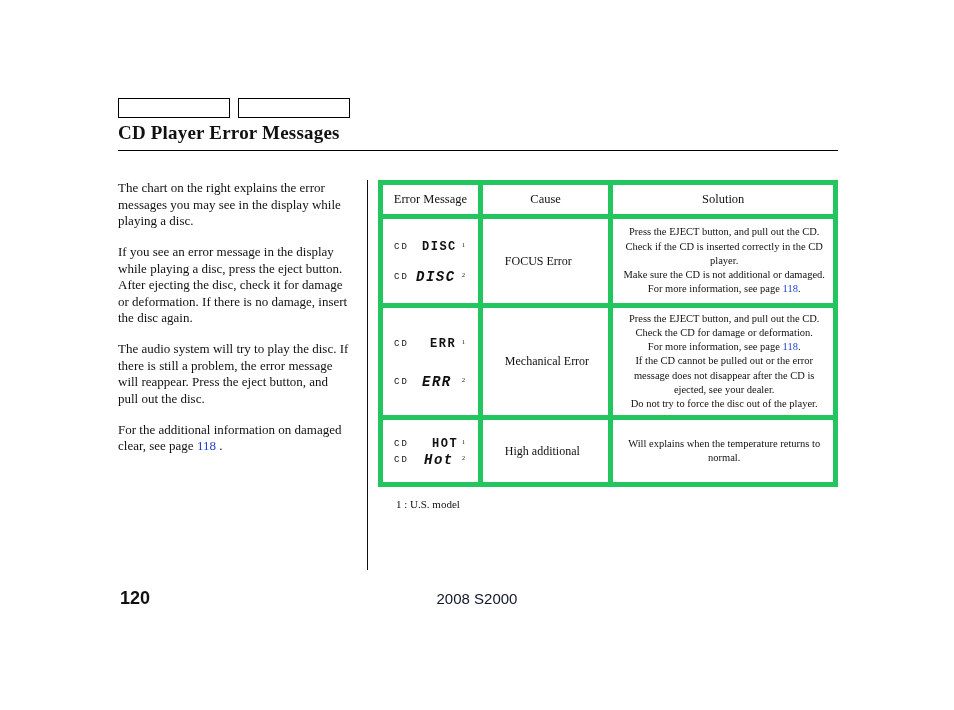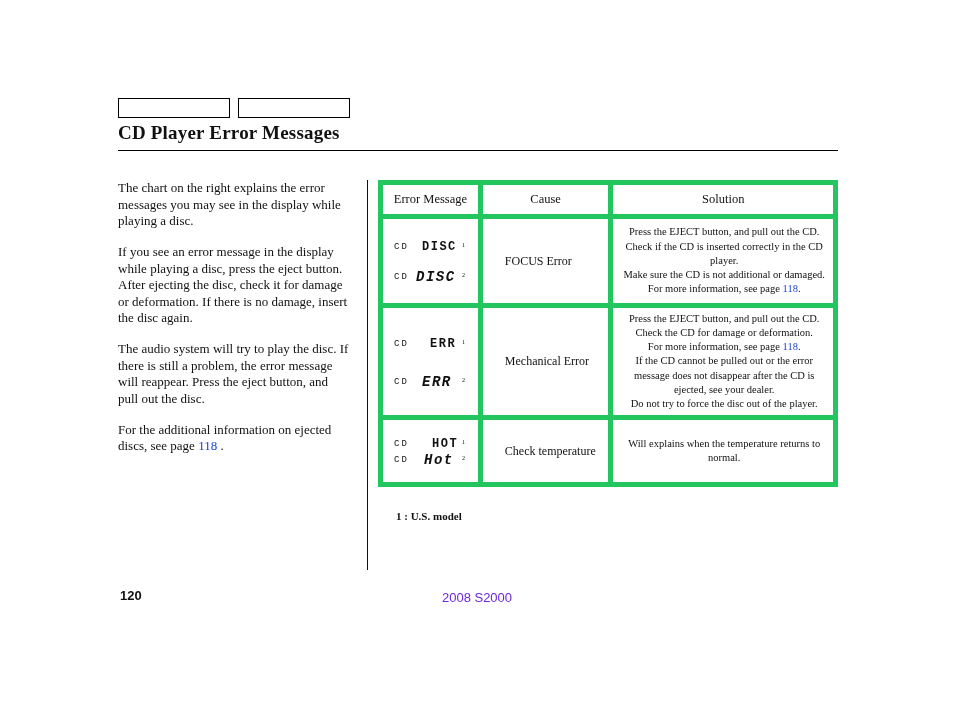--- a/index.html
+++ b/index.html
@@ -129,46 +129,45 @@
     font-weight: bold;
   }
   .disp text.note {
     font-family: "Times New Roman", serif;
     font-size: 6px;
     fill:#111;
   }
 
   .footnotes {
     font-size: 11px;
-    margin-top: 22px;
+    margin-top: 10px;
     margin-left: 18px;
     line-height: 1.4;
-    font-weight: bold;
   }
 
   a.pagelink { color: #1a3fcf; text-decoration: none; }
 
   
   .pgnum {
     position: absolute;
     left: 120px;
     top: 588px;
     font-family: Arial, Helvetica, sans-serif;
     font-weight: bold;
-    font-size: 13px;
+    font-size: 18px;
   }
   .footer-center {
     position: absolute;
     top: 590px;
     left: 0;
     width: 954px;
     text-align: center;
     font-family: Arial, Helvetica, sans-serif;
-    font-size: 13px;
-    color: #6d28d9;
+    font-size: 15px;
+    color: #0f172a;
   }
 </style>
 </head>
 <body>
 
 <div class="page">
 
   <div class="topboxes">
     <div class="topbox"></div>
     <div class="topbox"></div>
@@ -179,21 +178,21 @@
     <div class="title-rule"></div>
   </div>
 
   <div class="cols">
 
     <div class="leftcol">
       <p>The chart on the right explains the error messages you may see in the display while playing a disc.</p>
       <p>If you see an error message in the display while playing a disc, press the eject button. After ejecting the disc, check it for damage or deformation. If there is no damage, insert the disc again.</p>
       <p>The audio system will try to play the disc. If there is still a problem, the error message will reappear. Press the eject button, and pull out the disc.</p>
       <p>
-        <span>For the additional information on ejected discs, see page </span><a href="#" class="pagelink">118</a><span> .</span>
+        <span>For the additional information on damaged clear, see page </span><a href="#" class="pagelink">118</a><span> .</span>
       </p>
     </div>
 
     <div class="divider"></div>
 
     <div class="rightcol">
       <table class="err">
         <tbody>
             <tr>
           <th class="msg">Error Message</th>
@@ -244,21 +243,21 @@
           <td class="msg">
             <svg class="disp" width="76" height="30">
               <text class="cd" x="2" y="10">CD</text>
               <text class="seg" x="40" y="11">HOT</text>
               <text class="note" x="70" y="8">1</text>
               <text class="cd" x="2" y="26">CD</text>
               <text class="seg2" x="32" y="28" style="font-style:italic">Hot</text>
               <text class="note" x="70" y="24">2</text>
             </svg>
           </td>
-          <td class="cause">Check temperature</td>
+          <td class="cause">High additional</td>
           <td class="sol">Will explains when the temperature returns to normal.</td>
         </tr>
       </tbody>
         </table>
 
       <div class="footnotes">
         <div>1 : U.S. model</div>
       </div>
     </div>
   </div>

